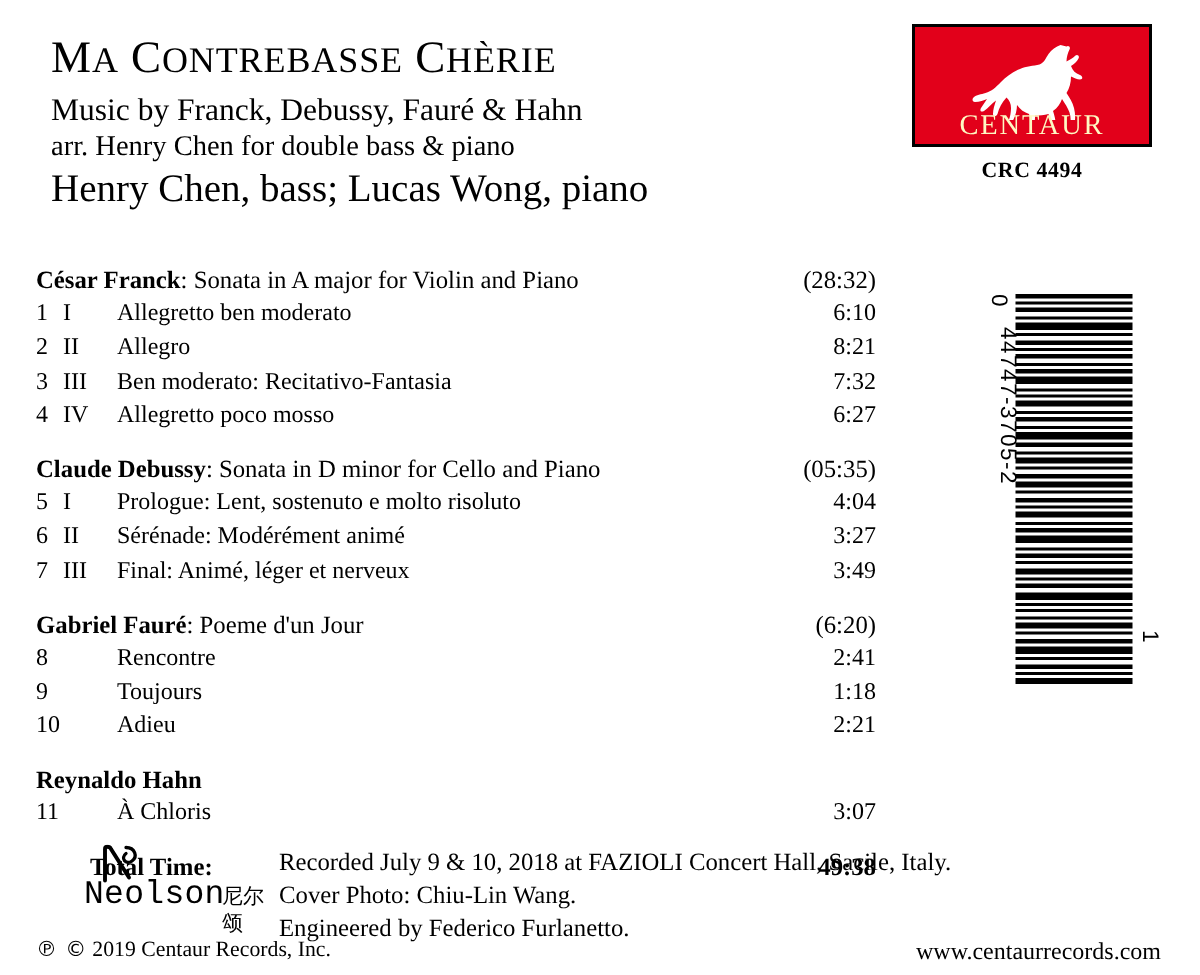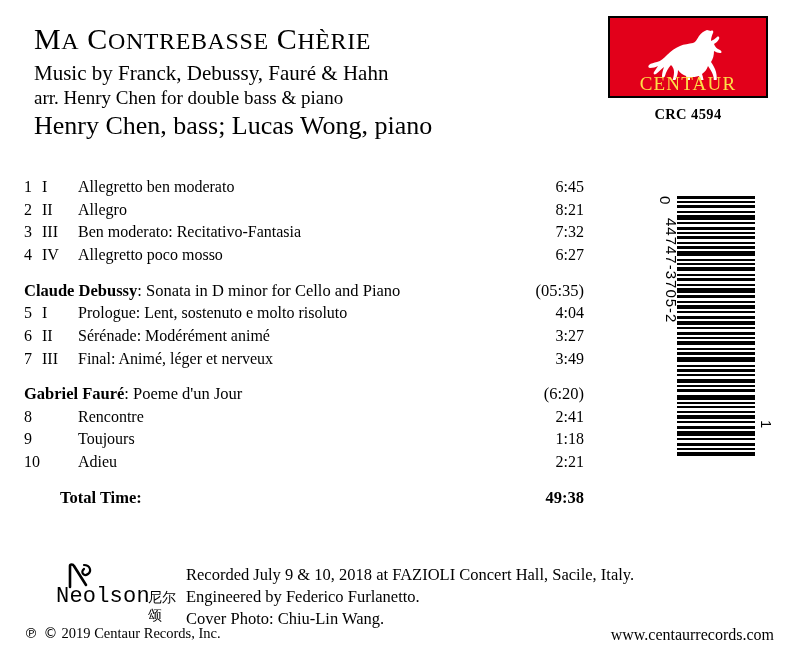--- a/index.html
+++ b/index.html
@@ -66,21 +66,21 @@
     left: 50%;
     top: 6px;
     transform: translateX(-50%);
   }
   #logo-word {
     position: absolute;
     bottom: 1px;
     left: 0;
     width: 100%;
     text-align: center;
-    color: #fde047;
+    color: #fef9c3;
     font-family: "Liberation Serif", serif;
     font-size: 19px;
     letter-spacing: 1.2px;
   }
   #catalog-number {
     position: absolute;
     left: 608px;
     top: 106px;
     width: 160px;
     text-align: center;
@@ -274,21 +274,21 @@
 <div id="logo-box">
   <span class="horse">
     <svg width="86" height="56" viewBox="0 0 86 56" xmlns="http://www.w3.org/2000/svg">
       <g fill="#ffffff">
         <path d="M62 6 c-3 1 -6 3 -8 6 c-2 3 -3 6 -6 7 c-4 1 -9 1 -13 3 c-5 2 -9 5 -13 9 c-3 3 -6 6 -10 7 c-3 1 -6 1 -8 3 c-1 1 -1 3 1 3 c3 0 6 -1 8 -2 l-4 6 c-1 2 0 3 2 2 c3 -2 5 -5 8 -7 c-1 3 -2 6 -2 9 c0 2 2 2 3 0 c1 -4 3 -8 6 -11 c2 2 3 4 3 7 c0 4 -1 8 -3 11 c-1 2 1 3 2 1 c3 -4 5 -9 5 -14 c2 3 5 5 8 6 c1 3 1 6 0 9 c-1 2 1 3 2 1 c2 -3 2 -6 2 -9 c3 0 6 0 9 -1 c1 3 2 6 2 9 c0 2 2 2 3 0 c0 -4 -1 -8 -2 -11 c3 -2 5 -5 6 -8 c2 3 4 6 5 9 c1 3 1 6 0 9 c0 2 2 2 3 0 c1 -4 1 -8 0 -12 c-1 -4 -3 -7 -5 -10 c2 -3 3 -7 3 -11 c2 1 4 2 6 2 c2 0 2 -2 0 -3 c-3 -1 -5 -3 -6 -6 c2 -1 4 -3 5 -5 c1 -2 -1 -3 -2 -2 c-2 2 -4 3 -6 4 c0 -3 1 -6 2 -8 c1 -2 -1 -3 -2 -2 z"></path>
       </g>
     </svg>
   </span>
   <div id="logo-word">CENTAUR</div>
 </div>
-<div id="catalog-number">CRC 4594</div>
+<div id="catalog-number">CRC 4494</div>
 
 <div id="barcode-wrap">
   <div id="barcode-digits-left">0</div>
   <div id="barcode-bars">
     <div class="bar" style="height:3px;margin-bottom:2px"></div>
     <div class="bar" style="height:2px;margin-bottom:2px"></div>
     <div class="bar" style="height:3px;margin-bottom:3px"></div>
     <div class="bar" style="height:2px;margin-bottom:2px"></div>
     <div class="bar" style="height:5px;margin-bottom:2px"></div>
     <div class="bar" style="height:2px;margin-bottom:3px"></div>
@@ -337,23 +337,27 @@
     <div class="bar" style="height:2px;margin-bottom:2px"></div>
     <div class="bar" style="height:4px;margin-bottom:0"></div>
   </div>
   <div id="barcode-digits-right">1</div>
 </div>
 <div style="position:absolute;left:663px;top:218px;height:230px;writing-mode:vertical-rl;font-family:'Liberation Sans',sans-serif;font-size:15px;letter-spacing:1px;">44747-3705-2</div>
 
 <div id="tracklist">
 
   <div class="work">
+    <div class="work-head">
+      <span class="composer">César Franck</span><span class="worktitle">: Sonata in A major for Violin and Piano</span>
+      <span class="worktime">(28:32)</span>
+    </div>
     <div class="track">
       <span class="num">1</span><span class="mvt">I</span><span class="tname">Allegretto ben moderato</span>
-      <span class="ttime">6:45</span>
+      <span class="ttime">6:10</span>
     </div>
     <div class="track">
       <span class="num">2</span><span class="mvt">II</span><span class="tname">Allegro</span>
       <span class="ttime">8:21</span>
     </div>
     <div class="track">
       <span class="num">3</span><span class="mvt">III</span><span class="tname">Ben moderato: Recitativo-Fantasia</span>
       <span class="ttime">7:32</span>
     </div>
     <div class="track">
@@ -394,20 +398,28 @@
       <span class="num">9</span><span class="mvt"></span><span class="tname">Toujours</span>
       <span class="ttime">1:18</span>
     </div>
     <div class="track">
       <span class="num">10</span><span class="mvt"></span><span class="tname">Adieu</span>
       <span class="ttime">2:21</span>
     </div>
   </div>
 
   <div class="work">
+    <div class="work-head">
+      <span class="composer">Reynaldo Hahn</span><span class="worktitle"></span>
+      <span class="worktime"></span>
+    </div>
+    <div class="track">
+      <span class="num">11</span><span class="mvt"></span><span class="tname">À Chloris</span>
+      <span class="ttime">3:07</span>
+    </div>
   </div>
 
   <div id="total-row">
     <span>Total Time:</span>
     <span class="ttime">49:38</span>
   </div>
 </div>
 
 <div id="neolson">
   <span id="neolson-mark">
@@ -415,21 +427,21 @@
       <path d="M6 24 L6 3 C6 1 9 1 10 3 L22 22" stroke="#000" stroke-width="2.6" fill="none" stroke-linecap="round"></path>
       <path d="M20 2 C26 2 28 8 24 11 C20 14 16 9 20 6" stroke="#000" stroke-width="2.2" fill="none" stroke-linecap="round"></path>
     </svg>
   </span>
   <span id="neolson-name">Neolson</span>
   <span id="neolson-cn">尼尔颂</span>
 </div>
 
 <div id="credits">
   <div>Recorded July 9 &amp; 10, 2018 at FAZIOLI Concert Hall, Sacile, Italy.</div>
+  <div>Cover Photo:  Chiu-Lin Wang.</div>
   <div>Engineered by Federico Furlanetto.</div>
-  <div>Cover Photo:  Chiu-Lin Wang.</div>
 </div>
 
 <div id="copyright">
   <span class="symbols">℗ ©</span>
   <span>2019 Centaur Records, Inc.</span>
 </div>
 <div id="website">www.centaurrecords.com</div>
 
 </body></html>

